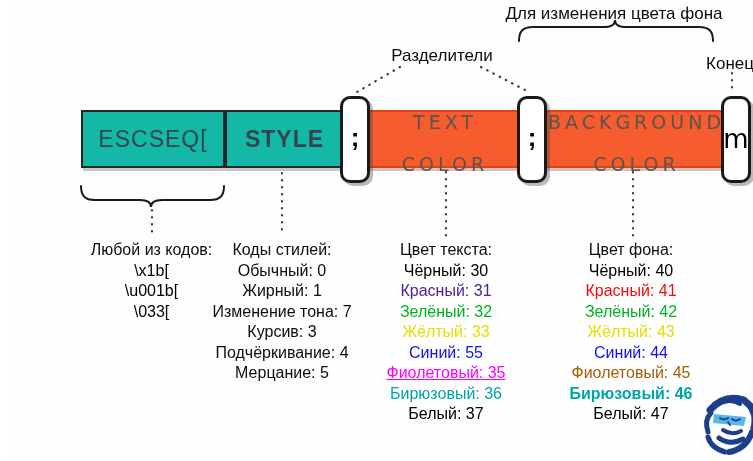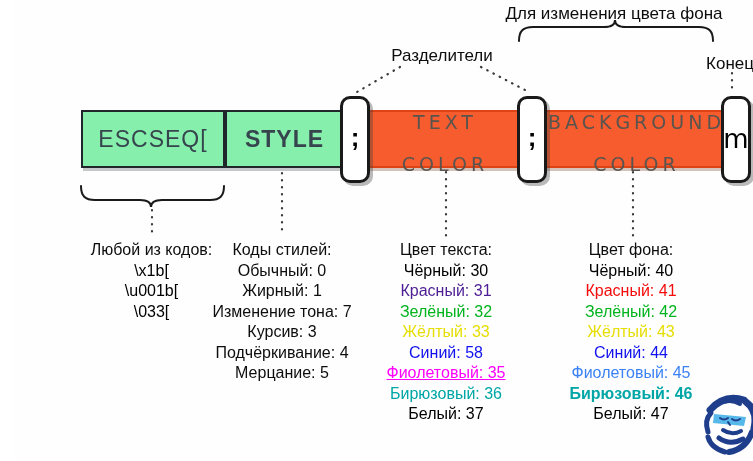--- a/index.html
+++ b/index.html
@@ -8,21 +8,21 @@
     font-family:"Liberation Sans", sans-serif;color:#111;margin-left:14px;
   }
   .overlay{position:absolute;left:0;top:0;width:753px;height:461px;pointer-events:none;}
   .toplabel{position:absolute;font-size:17px;color:#0d0d0d;text-align:center;white-space:nowrap;}
   .bg-label{left:460px;top:4px;width:280px;}
   .sep-label{left:348px;top:46px;width:160px;}
   .end-label{left:676px;top:54px;width:80px;}
   
   .seg{position:absolute;top:110px;height:58px;box-sizing:border-box;display:flex;align-items:center;justify-content:center;}
   .seg.gray{
-    background:#86efac;border:2px solid #20262a;
+    background:#14b8a6;border:2px solid #20262a;
     box-shadow:2px 3px 0 rgba(90,100,100,0.35);
     color:#36454d;font-size:23px;letter-spacing:1px;
   }
   .seg.orange{
     background:#f65c2e;border:2px solid #dd4315;
     box-shadow:2px 3px 0 rgba(120,60,30,0.3);
   }
   .seg-esc{left:67px;width:144px;}
   .seg-style{left:211px;width:119px;font-weight:bold;}
   .seg-orange-full{left:330px;width:400px;}
@@ -123,34 +123,34 @@
     <div class="li">Подчёркивание: 4</div>
     <div class="li">Мерцание: 5</div>
   </div>
 
   <div class="col col-text">
     <div class="li">Цвет текста:</div>
     <div class="li" style="color: rgb(0, 0, 0);">Чёрный: 30</div>
     <div class="li" style="color: #4c1d95;">Красный: 31</div>
     <div class="li" style="color: rgb(0, 180, 30);">Зелёный: 32</div>
     <div class="li" style="color: rgb(230, 222, 0);">Жёлтый: 33</div>
-    <div class="li" style="color: rgb(18, 18, 238);">Синий: 58</div>
+    <div class="li" style="color: rgb(18, 18, 238);">Синий: 55</div>
     <div class="li" style="color: rgb(255, 0, 255); text-decoration: underline;">Фиолетовый: 35</div>
     <div class="li" style="color: rgb(0, 166, 166);">Бирюзовый: 36</div>
     <div class="li" style="color: rgb(0, 0, 0);">Белый: 37</div>
   </div>
 
   <div class="col col-bg">
     <div class="li">Цвет фона:</div>
     <div class="li" style="color: rgb(0, 0, 0);">Чёрный: 40</div>
     <div class="li" style="color: rgb(244, 11, 11);">Красный: 41</div>
     <div class="li" style="color: rgb(0, 180, 30);">Зелёный: 42</div>
     <div class="li" style="color: rgb(230, 222, 0);">Жёлтый: 43</div>
     <div class="li" style="color: rgb(18, 18, 238);">Синий: 44</div>
-    <div class="li" style="color: #3b82f6;">Фиолетовый: 45</div>
+    <div class="li" style="color: #a16207;">Фиолетовый: 45</div>
     <div class="li" style="color: rgb(0, 166, 166); font-weight: bold;">Бирюзовый: 46</div>
     <div class="li" style="color: rgb(0, 0, 0);">Белый: 47</div>
   </div>
 
   <svg class="logo" width="60" height="64" viewBox="0 0 60 64">
     <g fill="none" stroke="#1e3e8c" stroke-linecap="round">
       <path d="M10,18 Q24,2 44,8" stroke-width="7"></path>
       <path d="M46,10 Q58,19 54,36" stroke-width="7"></path>
       <path d="M52,40 Q46,57 29,60" stroke-width="6"></path>
       <path d="M25,60 Q11,56 8,45" stroke-width="5"></path>

